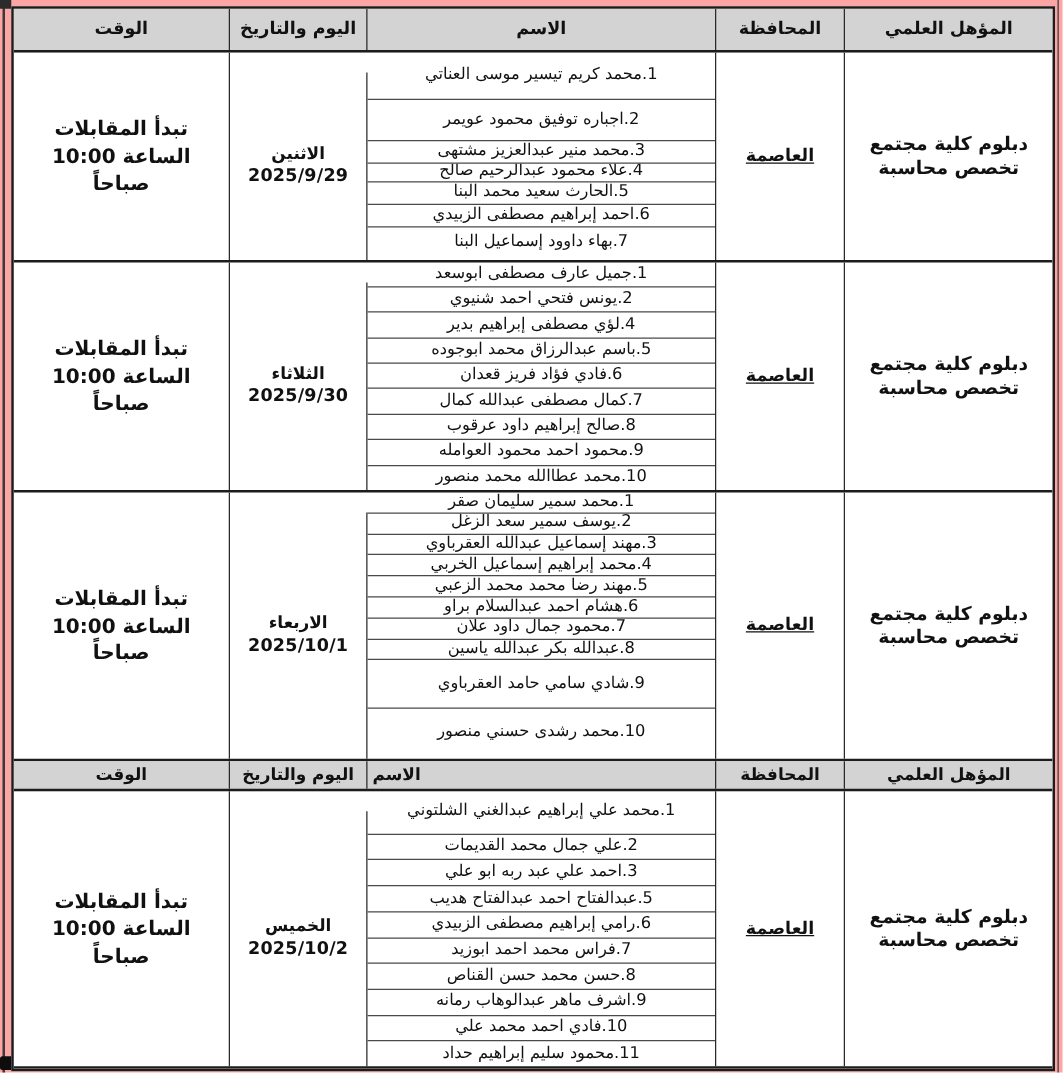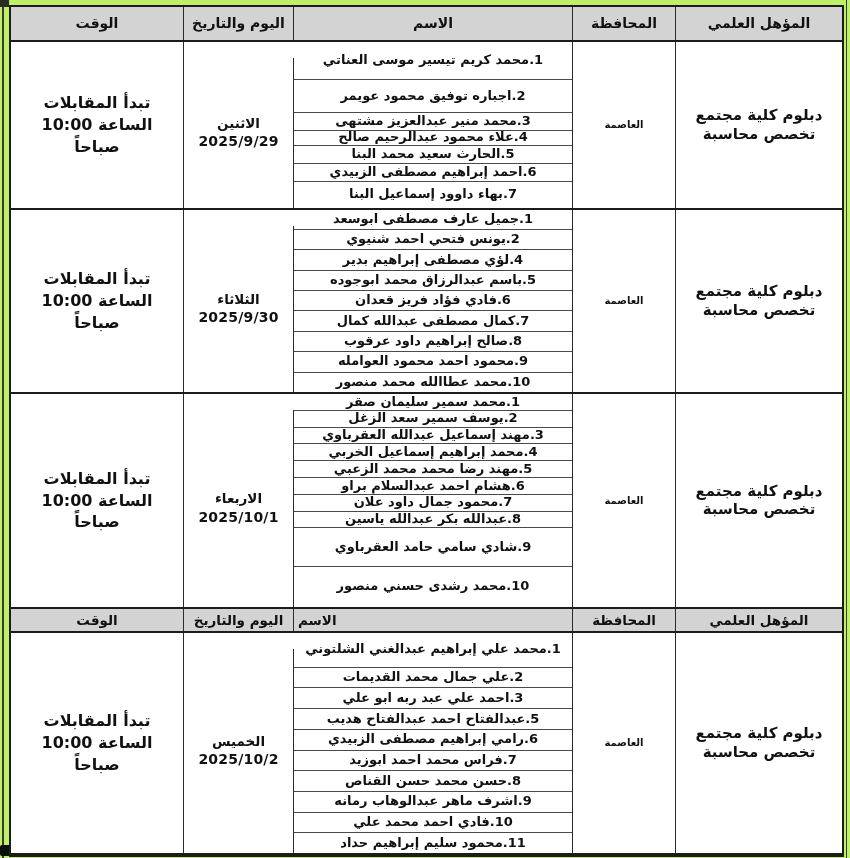--- a/index.html
+++ b/index.html
@@ -3,21 +3,21 @@
 <meta charset="utf-8">
 <style>
   * { box-sizing: border-box; margin: 0; padding: 0; }
   html, body { background: #ffffff; }
   body {
     width: 850px; height: 858px;
     font-family: "DejaVu Sans", sans-serif;
     position: relative; overflow: hidden;
     color: #111;
   }
-  .page { position: absolute; inset: 0; background: #bef264; }
+  .page { position: absolute; inset: 0; background: #fca5a5; }
 
   
   .edge-line { position: absolute; top: 0; bottom: 0; background: #3a3a3a; }
   .edge-line.left  { left: 2px;  width: 1.5px; }
   .edge-line.right { right: 3px; width: 1.5px; }
 
   .artifact-tl { position: absolute; left: 0; top: 0; width: 9px; height: 7px; background: #2b2b2b; }
   .artifact-bl { position: absolute; left: 0; top: 845px; width: 24px; height: 11px; background: #0d0d0d; border-radius: 2px; }
 
   .sheet {
@@ -45,30 +45,30 @@
 
   .hrow { background: #d3d3d3; font-size: 14px; }
   .hrow.h1 { height: 35px; }
   .hrow.h2 { height: 24px; font-size: 13.5px; }
   .hrow .cell { justify-content: center; }
   .hrow .al-right { align-items: flex-end; padding-left: 4px; }
 
   .block .c-time { font-size: 16px; line-height: 1.35; white-space: pre-line; padding: 0 6px; }
   .block .c-day  { font-size: 13.5px; line-height: 1.3; margin-top: 16px; }
   .block .c-day .date { font-size: 14px; letter-spacing: 0.2px; direction: ltr; unicode-bidi: isolate; }
-  .block .c-gov  { font-size: 10px; }
+  .block .c-gov  { font-size: 14px; text-decoration: underline; }
   .block .c-qual { font-size: 15px; line-height: 1.25; white-space: pre-line; }
 
   .block .c-name { padding: 0; justify-content: stretch; align-items: stretch; }
   .namelist { display: flex; flex-direction: column; width: 100%; height: 100%; }
   .nr {
     border-bottom: 1px solid #4a4a4a;
     display: flex; align-items: center; justify-content: center;
     direction: rtl; unicode-bidi: isolate;
-    font-size: 13px; font-weight: bold; line-height: 1.15;
+    font-size: 13px; font-weight: normal; line-height: 1.15;
     padding: 0 8px; text-align: right; overflow: hidden;
   }
   .nr:last-child { border-bottom: none; }
 
   .b1 { height: 168px; }
   .b2 { height: 185px; }
   .b3 { height: 215px; }
   .b4 { height: 223px; border-bottom-width: 2px; }
 </style>
 </head>

